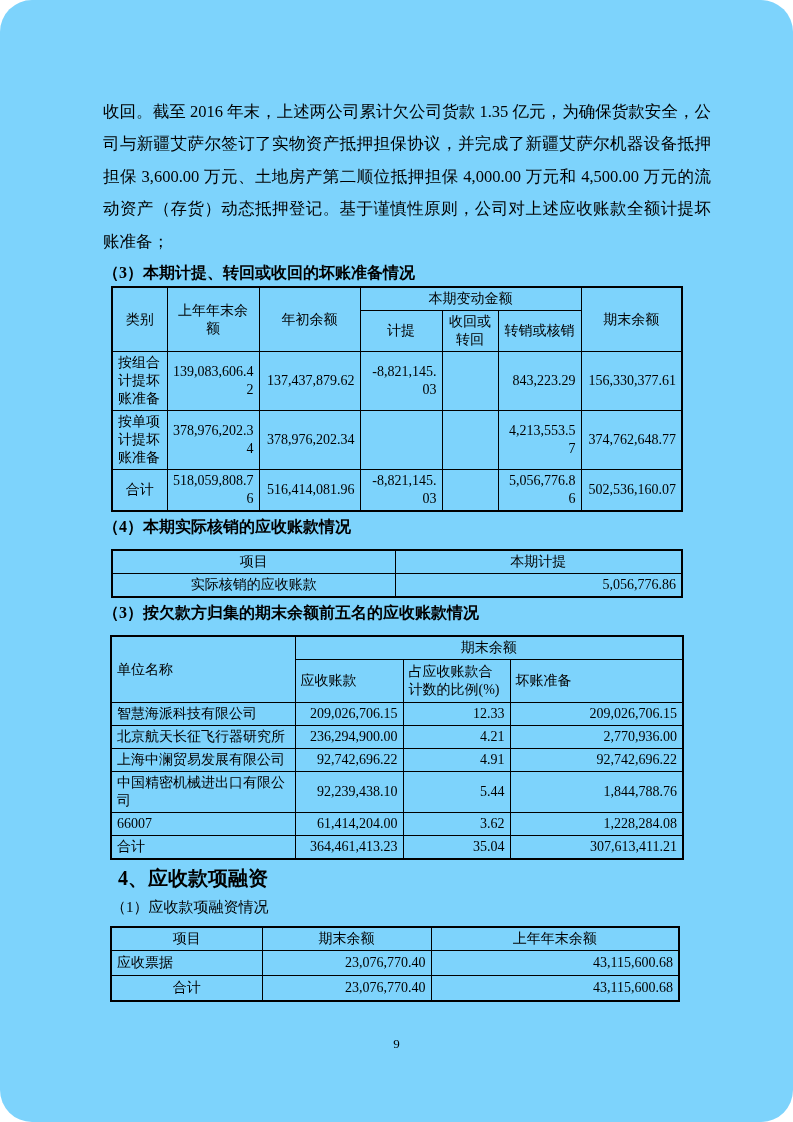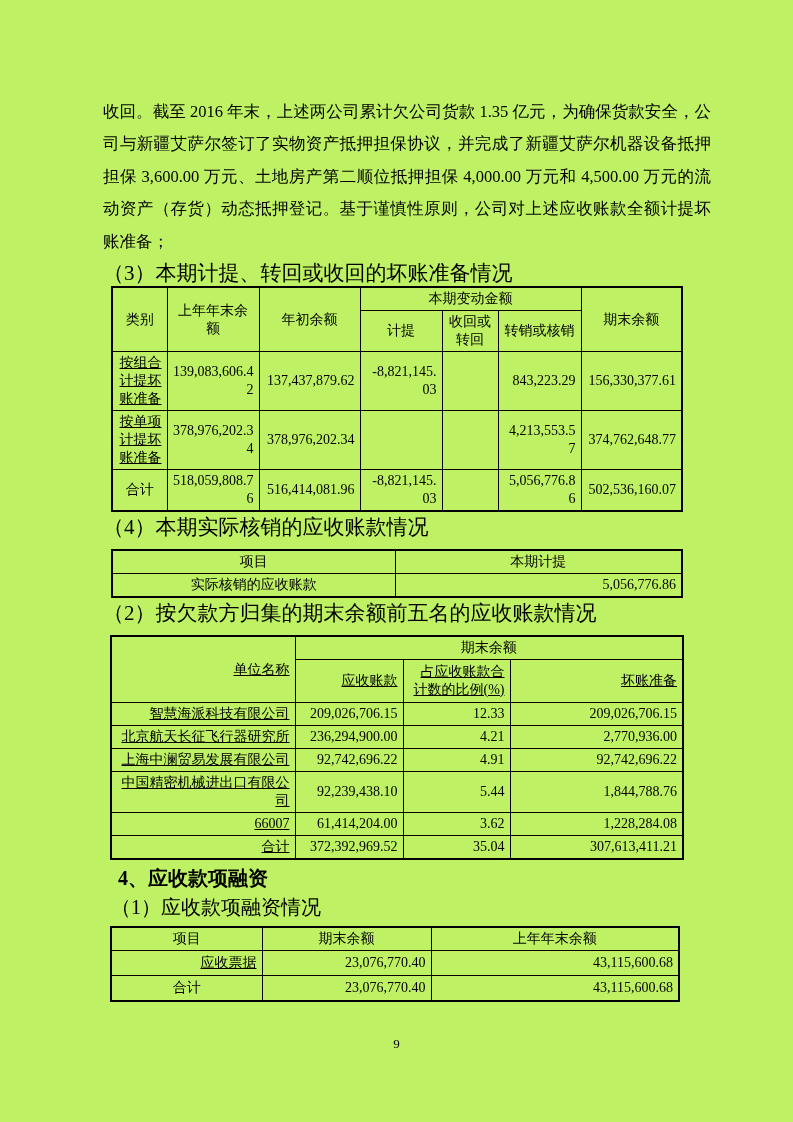--- a/index.html
+++ b/index.html
@@ -1,70 +1,72 @@
 <!DOCTYPE html>
 <html><head>
 <meta charset="utf-8">
 <style>
   * { margin:0; padding:0; box-sizing:border-box; }
   html,body { background:#ffffff; }
   .page {
     position:relative;
     width:793px; height:1122px;
-    background:#bef264;
+    background:#7dd3fc;
     color:#000;
     font-family:"Liberation Serif","DejaVu Serif",serif;
     overflow:hidden;
+    border-radius:32px;
   }
   .content {
     position:absolute;
     left:103px; top:96px;
     width:608px;
   }
   .body-p {
     font-size:16.5px;
     line-height:32.4px;
     text-align:justify;
     text-justify:inter-ideograph;
   }
   .h-num {
-    font-size:21px;
+    font-size:16px;
     line-height:26px;
     padding-top:2px;
+    font-weight:bold;
   }
   .h-main {
     font-size:20px;
     font-weight:bold;
     line-height:24px;
     padding-left:15px;
     margin-top:6px;
   }
   .h-sub41 {
-    font-size:20px;
+    font-size:15px;
     line-height:30px;
     padding-left:8px;
     margin-top:2px;
   }
   table {
     border-collapse:collapse;
     table-layout:fixed;
     border:2px solid #000;
     margin-left:8px;
   }
   td {
     border:1px solid #000;
     font-size:14px;
     line-height:18px;
     vertical-align:middle;
     padding:2px 5px;
     overflow:hidden;
     word-break:break-all;
   }
   .c { text-align:center; }
-  .l { text-align:right;text-decoration:underline; }
+  .l { text-align:left; }
   .r { text-align:right; }
   .t1 { width:570px; }
   .t2 { width:570px; margin-top:9px; }
   .t3 { width:572px; margin-top:9px; margin-left:7px; }
   .t4 { width:568px; margin-top:4px; margin-left:7px; }
   .t1 .hr1 { height:21px; }
   .t1 .hr2 { height:28px; }
   .t1 .dr  { height:50px; }
   .t1 .tr-total { height:23px; }
   .t2 tr { height:23px; }
@@ -156,21 +158,21 @@
         <td class="c">项目</td>
         <td class="c">本期计提</td>
       </tr>
       <tr>
         <td class="c">实际核销的应收账款</td>
         <td class="r">5,056,776.86</td>
       </tr>
     </tbody>
       </table>
 
-    <p class="h-num">（2）按欠款方归集的期末余额前五名的应收账款情况</p>
+    <p class="h-num">（3）按欠款方归集的期末余额前五名的应收账款情况</p>
 
     <table class="t3">
       <colgroup>
         <col style="width:184px">
           <col style="width:108px">
           <col style="width:107px">
           <col style="width:173px">
       </colgroup>
       <tbody>
           <tr class="hr1">
@@ -207,21 +209,21 @@
         <td class="r">1,844,788.76</td>
       </tr>
       <tr class="dr">
         <td class="l">66007</td>
         <td class="r">61,414,204.00</td>
         <td class="r">3.62</td>
         <td class="r">1,228,284.08</td>
       </tr>
       <tr class="dr">
         <td class="l">合计</td>
-        <td class="r">372,392,969.52</td>
+        <td class="r">364,461,413.23</td>
         <td class="r">35.04</td>
         <td class="r">307,613,411.21</td>
       </tr>
     </tbody>
       </table>
 
     <p class="h-main">4、应收款项融资</p>
     <p class="h-sub41">（1）应收款项融资情况</p>
 
     <table class="t4">

